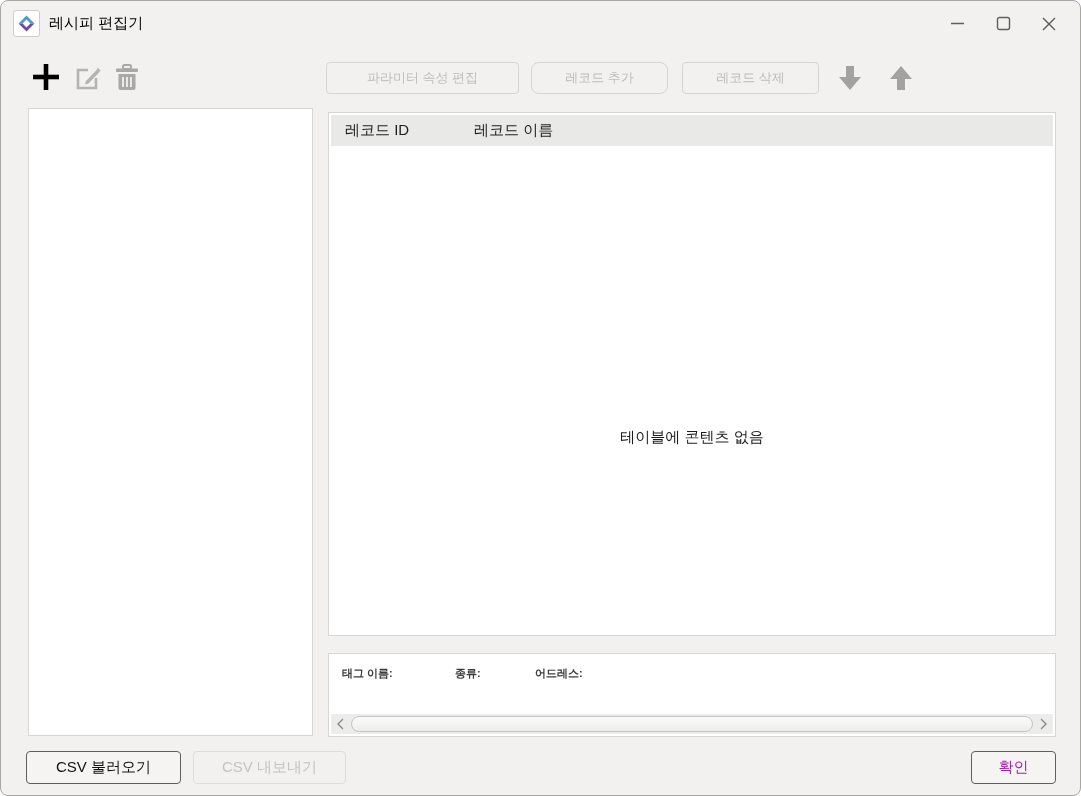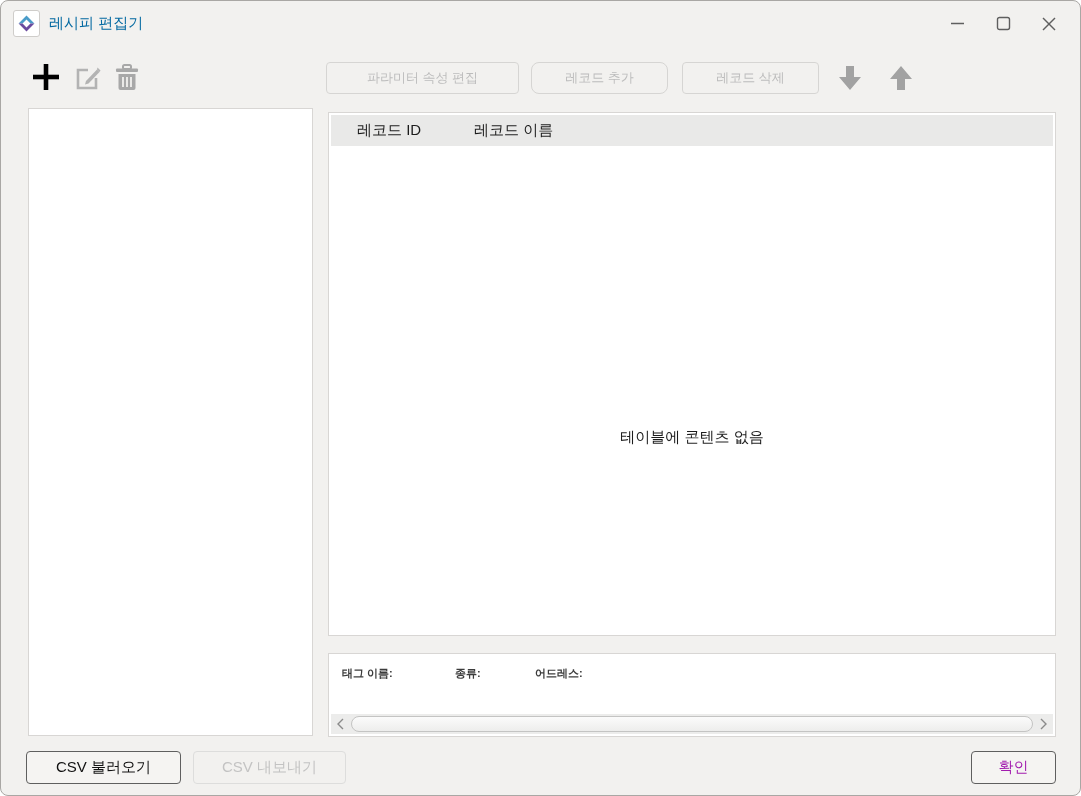--- a/index.html
+++ b/index.html
@@ -11,21 +11,21 @@
     border-radius: 8px;
     overflow: hidden;
   }
   
   .titlebar { position: absolute; top: 0; left: 0; width: 100%; height: 45px; display: flex; align-items: center; }
   .app-icon {
     width: 27px; height: 27px; margin-left: 12px;
     background: #ffffff; border: 1px solid #cfcdca; border-radius: 3px;
     display: flex; align-items: center; justify-content: center;
   }
-  .title-text { margin-left: 9px; font-size: 15px; color: #0369a1; }
+  .title-text { margin-left: 9px; font-size: 15px; color: #000000; }
   .win-controls { position: absolute; right: 8px; top: 0; height: 45px; display: flex; }
   .win-btn { width: 46px; height: 45px; display: flex; align-items: center; justify-content: center; cursor: default; }
   
   .icon-btn { position: absolute; display: flex; align-items: center; justify-content: center; }
   .tool-plus  { left: 29px;  top: 60px; width: 32px; height: 32px; }
   .tool-edit  { left: 72px;  top: 62px; width: 29px; height: 29px; }
   .tool-trash { left: 111px; top: 61px; width: 30px; height: 31px; }
   .push-btn {
     position: absolute; top: 61px; height: 32px;
     border: 1px solid #d6d5d3; border-radius: 4px;
@@ -44,21 +44,21 @@
   }
   .table-panel {
     position: absolute; left: 327px; top: 111px; width: 728px; height: 524px;
     background: #ffffff; border: 1px solid #d8d6d4;
   }
   .table-header {
     position: absolute; left: 2px; top: 2px; right: 2px; height: 31px;
     background: #e9e9e8; display: flex; align-items: center;
   }
   .th { font-size: 15px; font-weight: 500; color: #1c1c1c; }
-  .th-id   { padding-left: 26px; width: 143px; }
+  .th-id   { padding-left: 14px; width: 143px; }
   .th-name { }
   .table-empty {
     position: absolute; left: 0; top: 269px; width: 100%;
     text-align: center; font-size: 15px; color: #1c1c1c; margin-top: 46px;
   }
   .info-panel {
     position: absolute; left: 327px; top: 652px; width: 728px; height: 84px;
     background: #ffffff; border: 1px solid #d8d6d4;
   }
   .info-label { position: absolute; top: 12px; font-size: 11px; font-weight: 700; color: #3c3c3c; }

